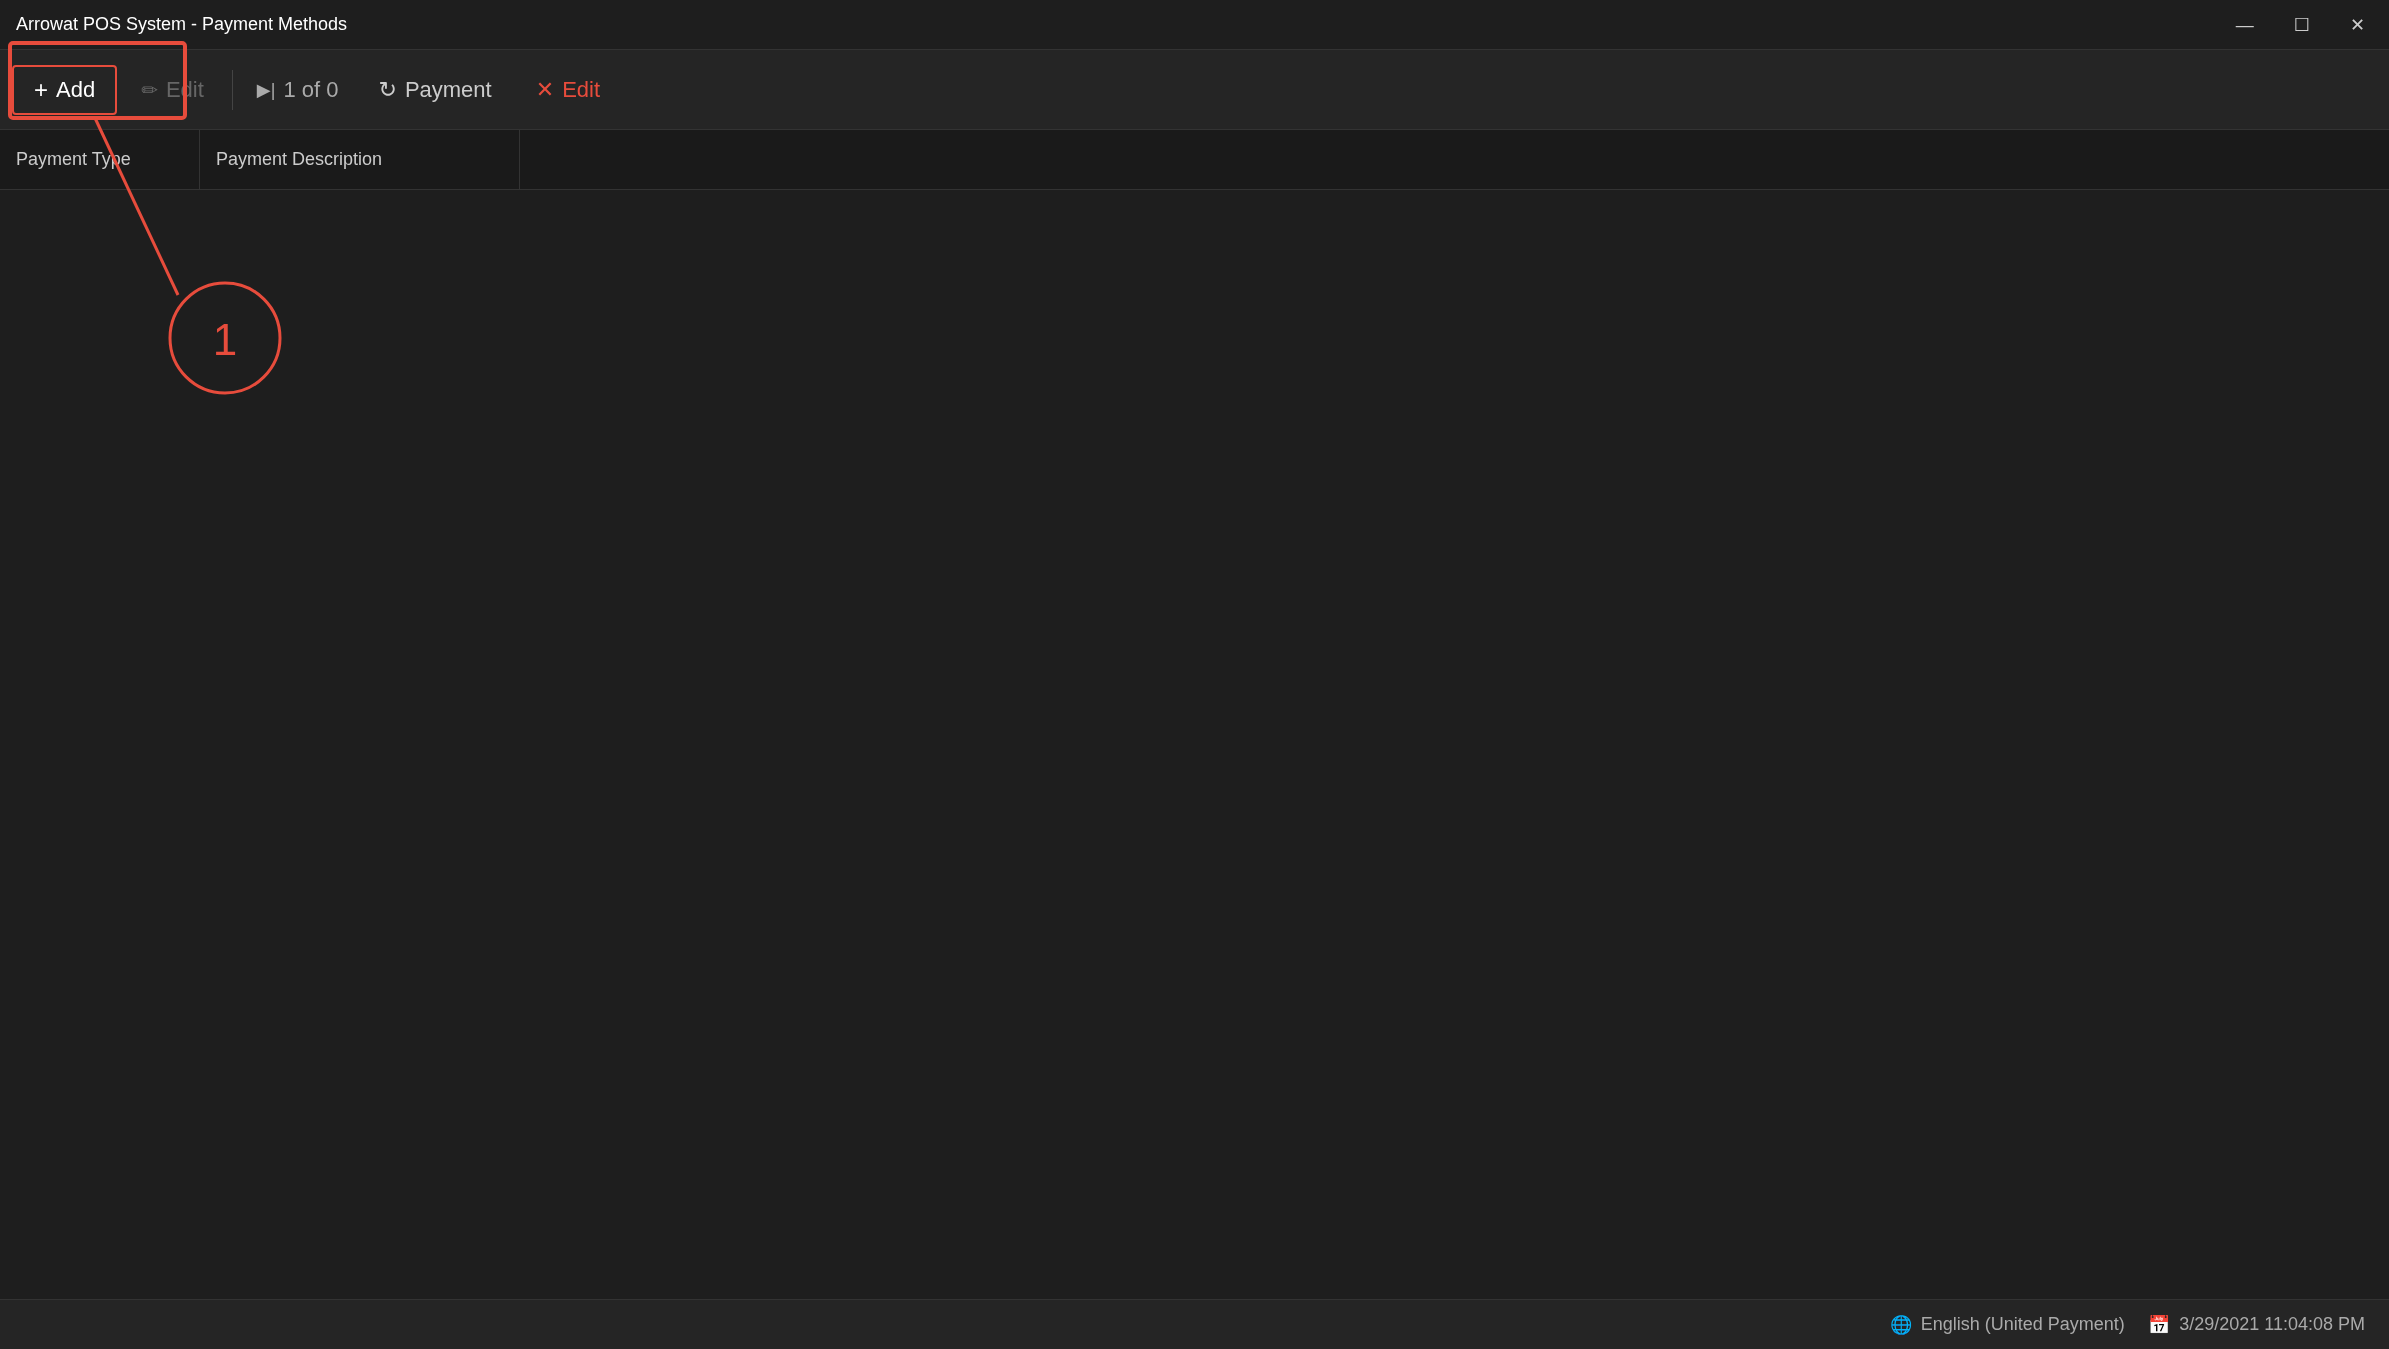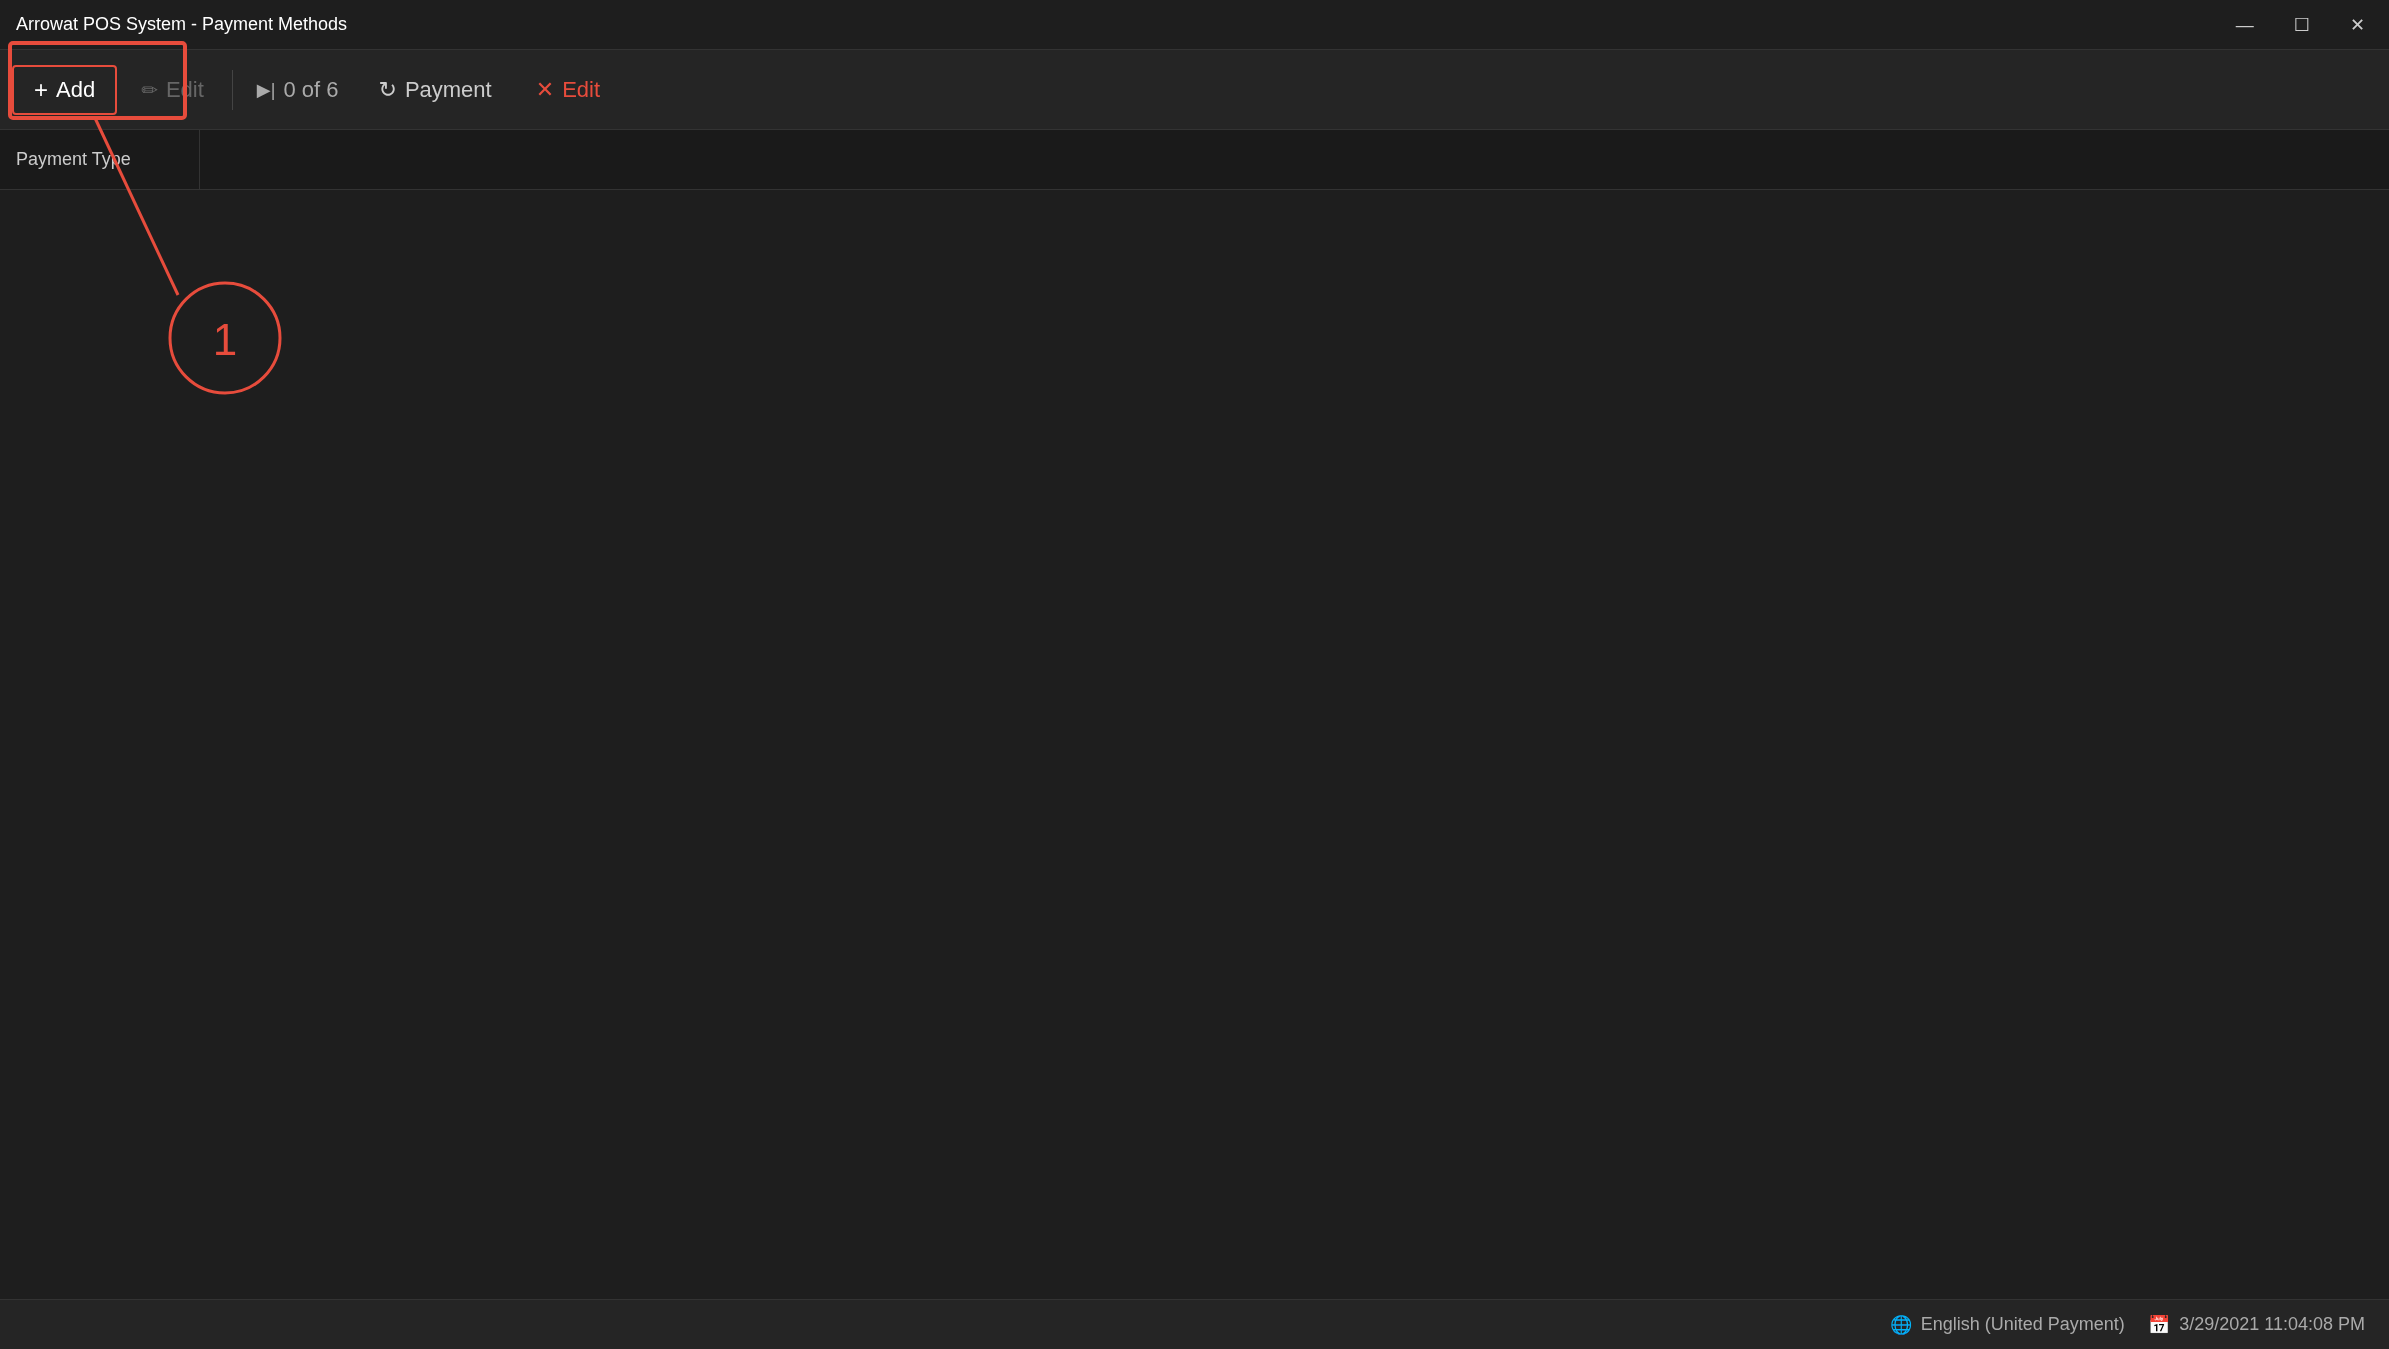--- a/index.html
+++ b/index.html
@@ -265,38 +265,41 @@
 
   <button class="toolbar-btn-plain disabled">
     <span class="icon-pencil">✏</span>
     <span>Edit</span>
   </button>
 
   <div class="toolbar-separator"></div>
 
   <div class="record-count">
     <span class="icon-play">▶|</span>
-    <span>0 of 6</span>
+    <span>1 of 0</span>
   </div>
 
   <button class="toolbar-btn-plain">
     <span class="icon-refresh">↻</span>
     <span>Payment</span>
   </button>
 
   <button class="close-toolbar-btn">
     <span class="icon-close">✕</span>
     <span>Edit</span>
   </button>
 </div>
 
 <div class="table-header">
   <div class="col-header col-payment-type">
     <span>Payment Type</span>
   </div>
+  <div class="col-header col-payment-desc">
+    <span>Payment Description</span>
+  </div>
   <div class="col-header col-empty"></div>
 </div>
 
 <div class="table-body"></div>
 
 <div class="status-bar">
   <div class="status-item">
     <span>🌐</span>
     <span>English (United Payment)</span>
   </div>

